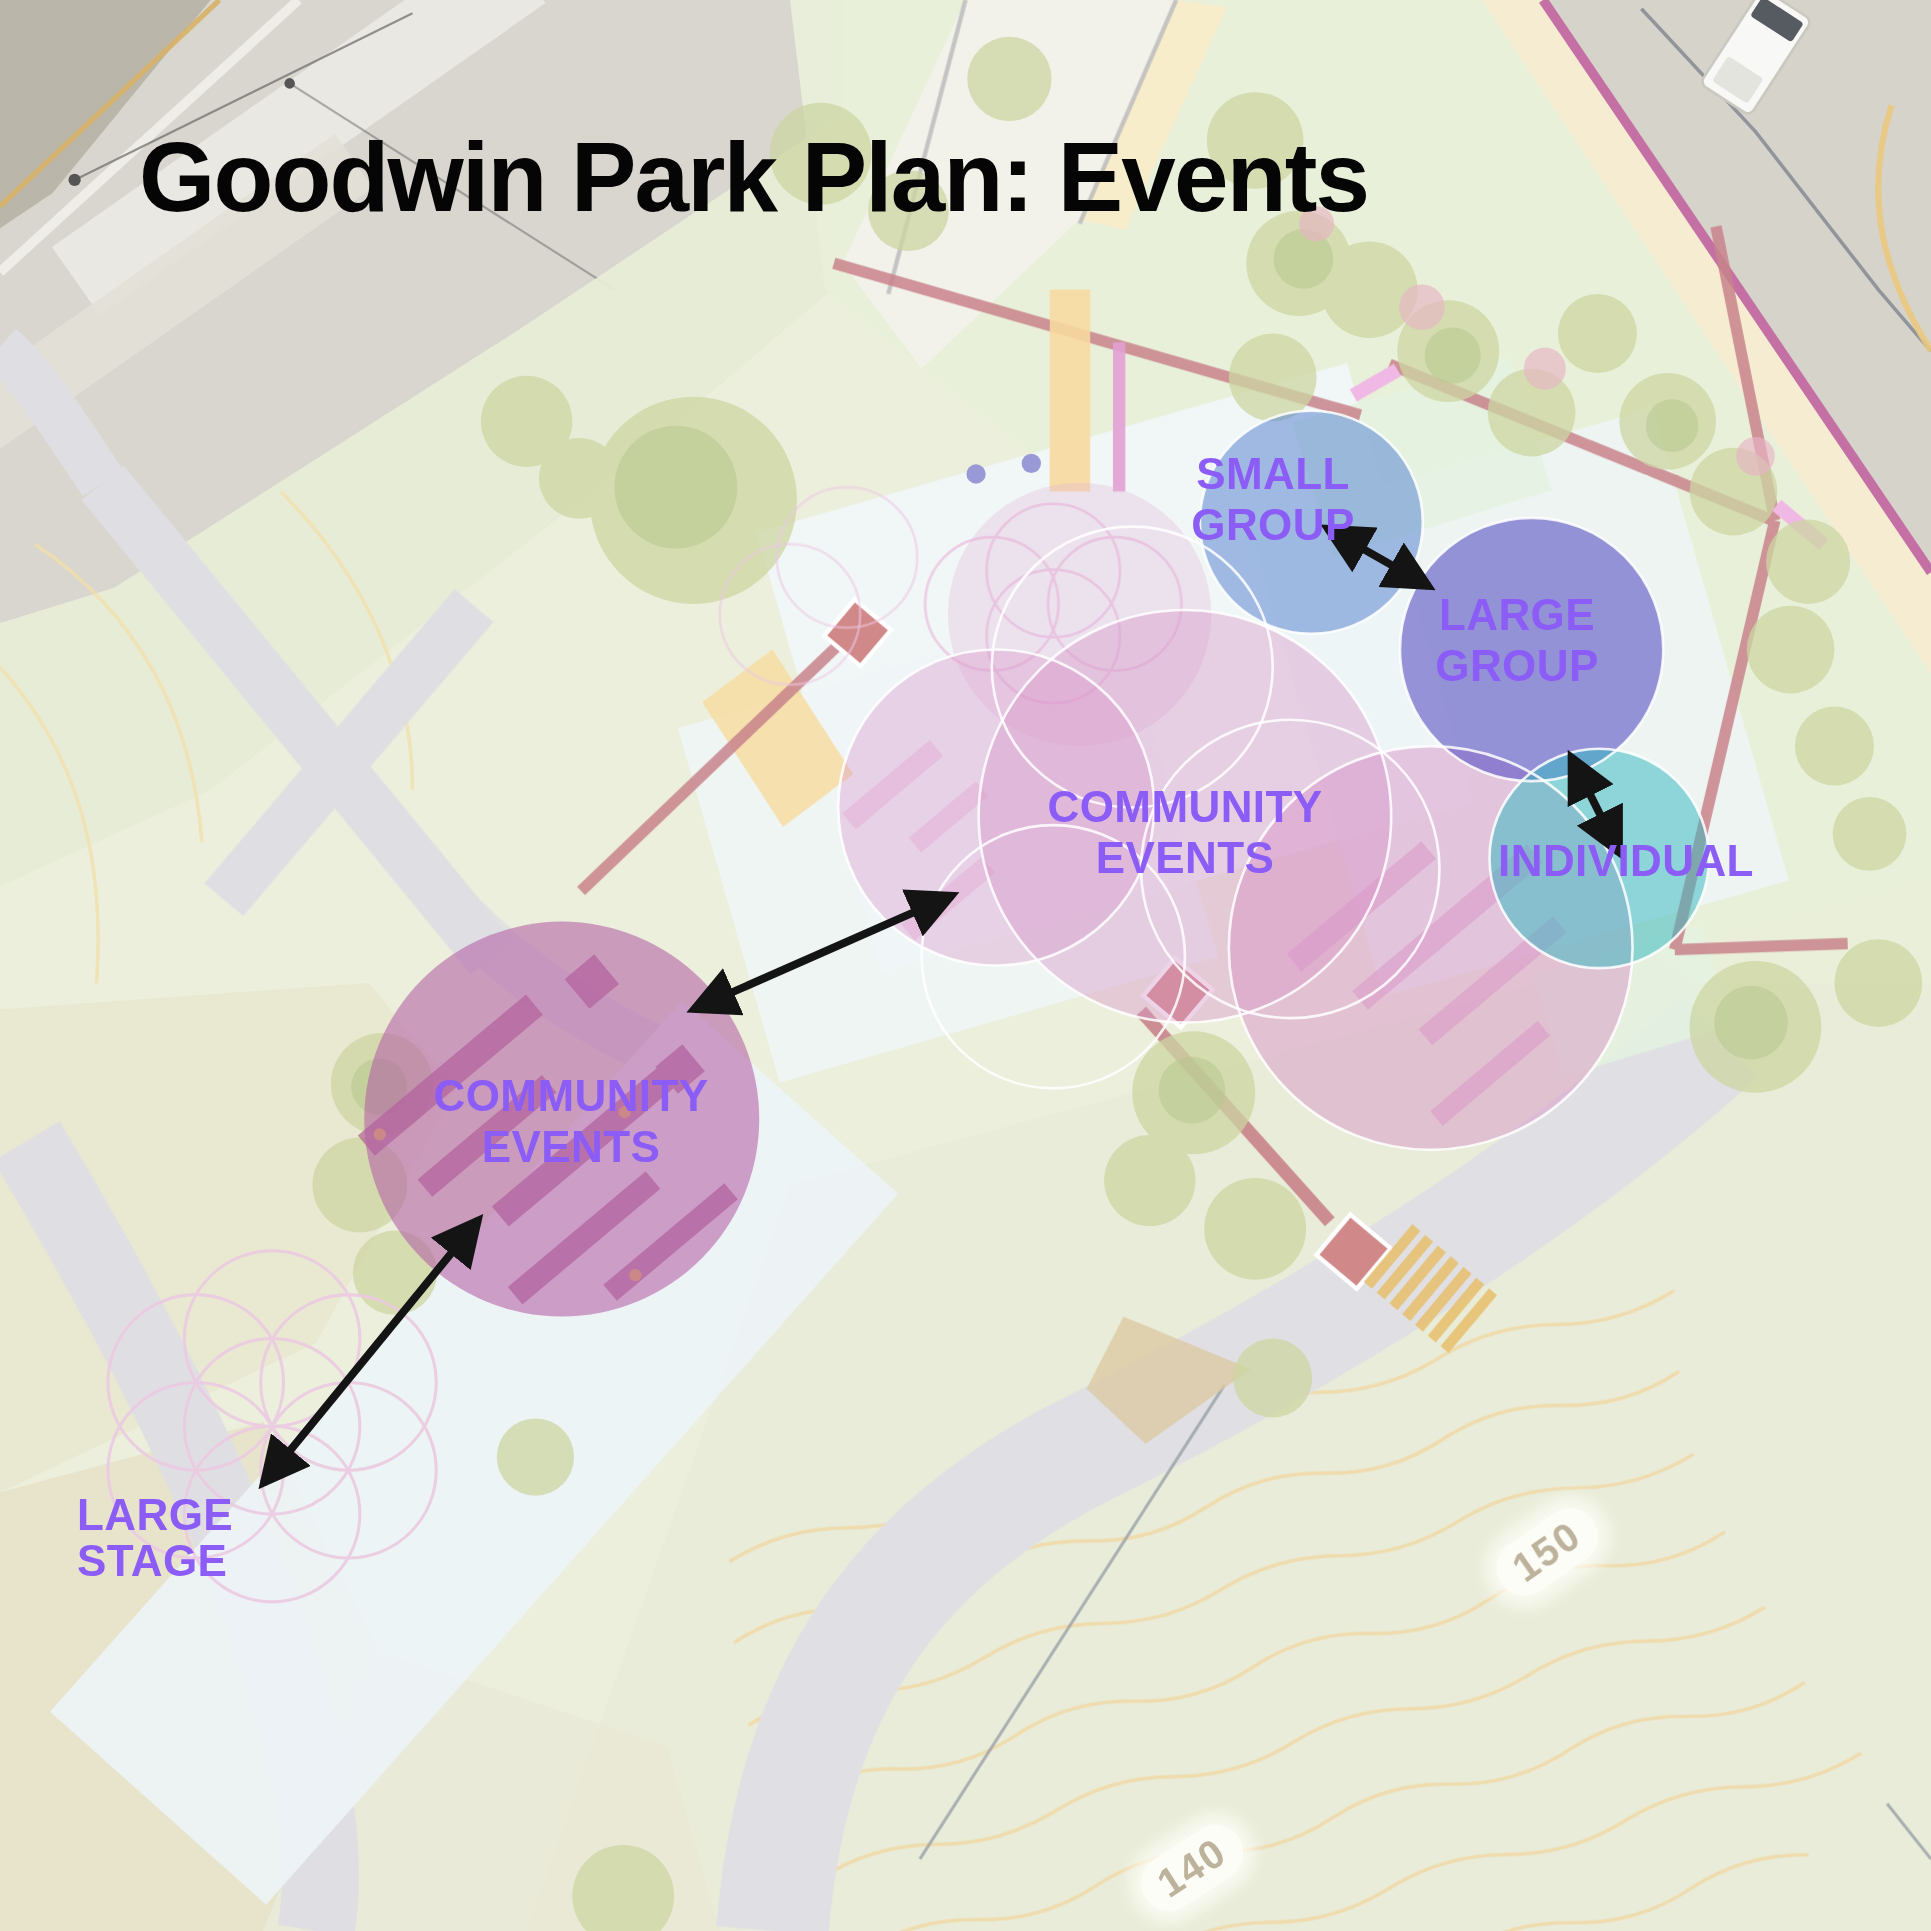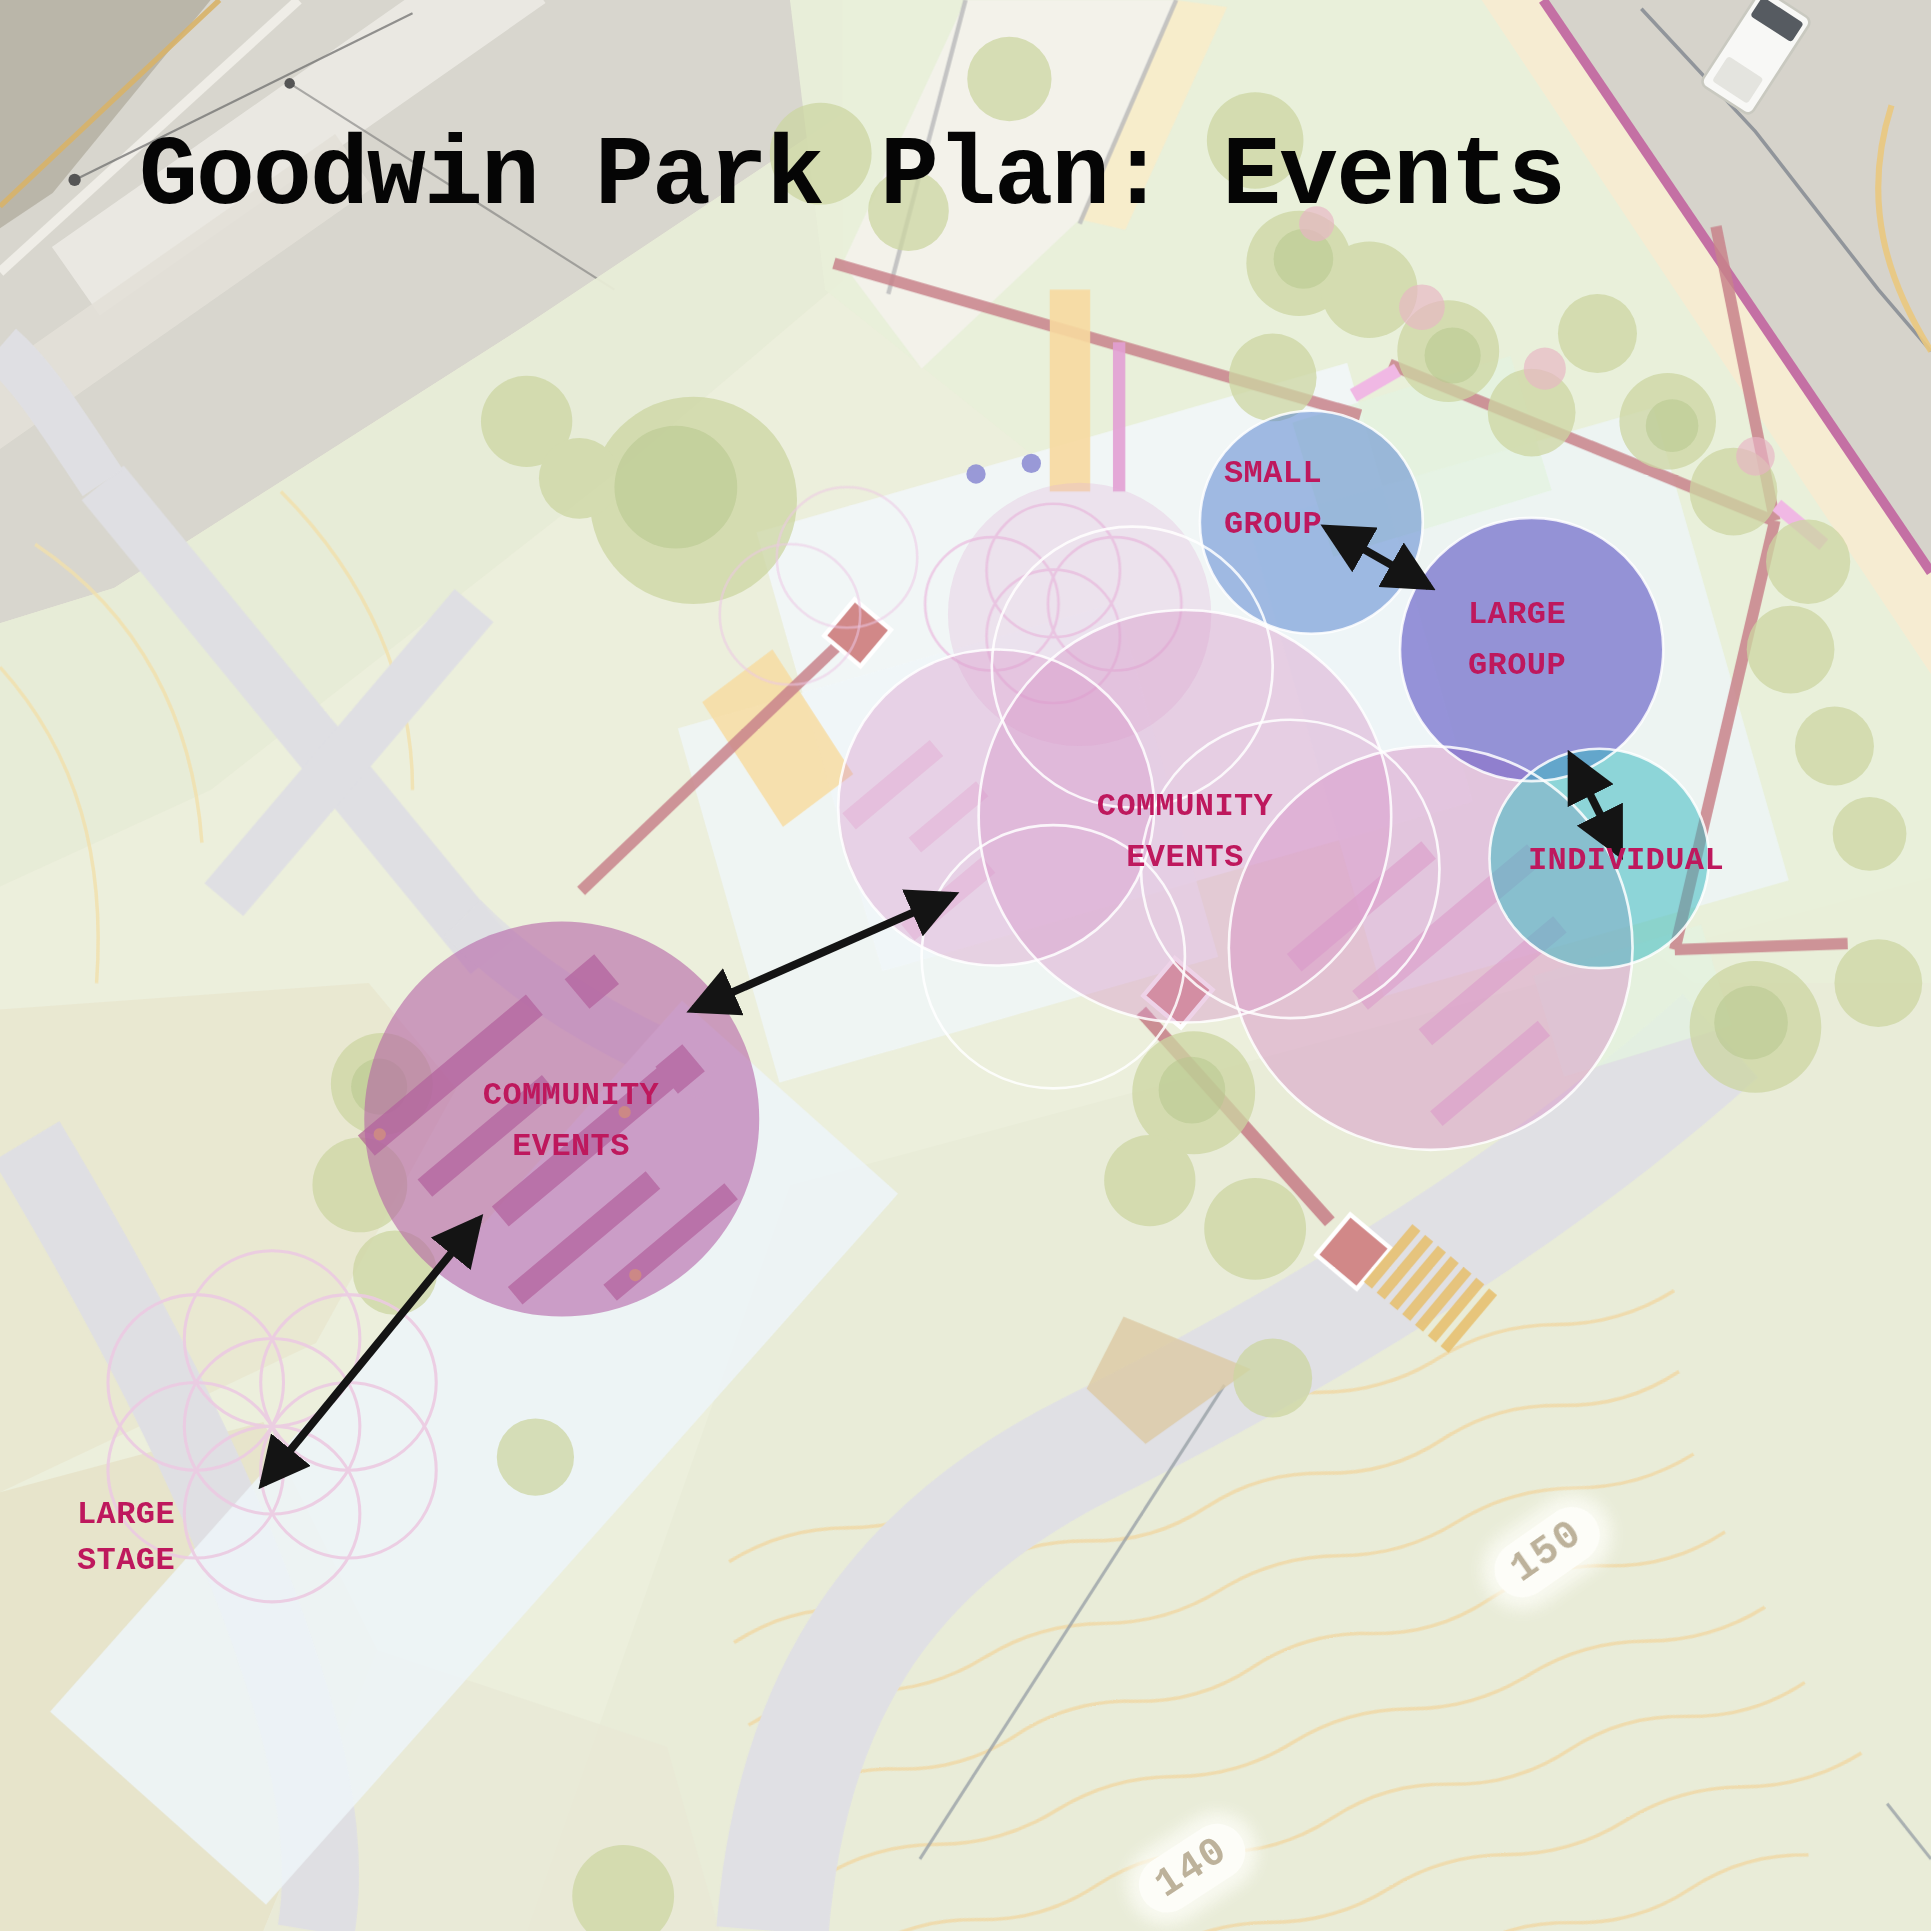--- a/index.html
+++ b/index.html
@@ -1,22 +1,22 @@
 <!DOCTYPE html>
 <html style="font-size:14px"><head>
 <meta charset="utf-8">
 <style>
   html,body{margin:0;padding:0;background:#ffffff;}
   .stage{
     position:relative;width:1931px;height:1931px;overflow:hidden;
-    font-family:Liberation Mono, monospace;background:#ecefdc;
+    font-family:Liberation Sans, sans-serif;background:#ecefdc;
   }
   .stage svg{position:absolute;left:0;top:0;}
   .label{
-    position:absolute;color:#be185d;font-weight:bold;font-size:32px;line-height:51px;
+    position:absolute;color:#8b5cf6;font-weight:bold;font-size:44px;line-height:51px;
     text-align:center;white-space:pre-line;transform:translate(-50%,-50%);
     letter-spacing:0.4px;
   }
   .label.left-align{transform:none;text-align:left;line-height:46px;}
   .page-title{
     position:absolute;left:139px;top:121px;color:#050505;font-weight:bold;
     font-size:98px;letter-spacing:-1.8px;white-space:nowrap;
   }
   .contour-badge{
     position:absolute;background:#fdfdf8;border-radius:30px;padding:5.3px 19.3px;

